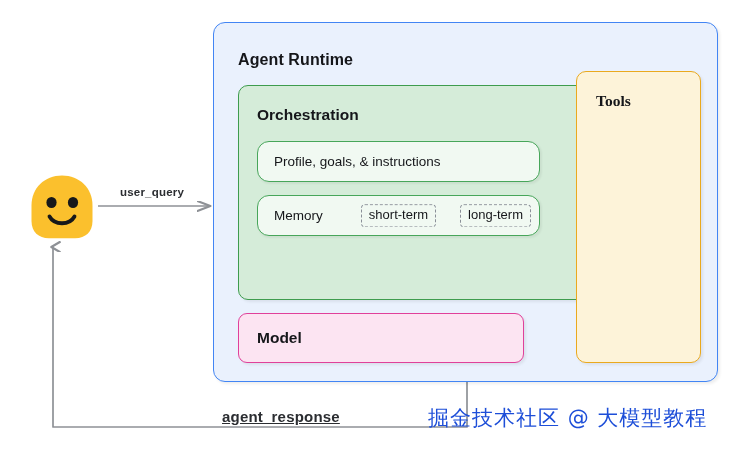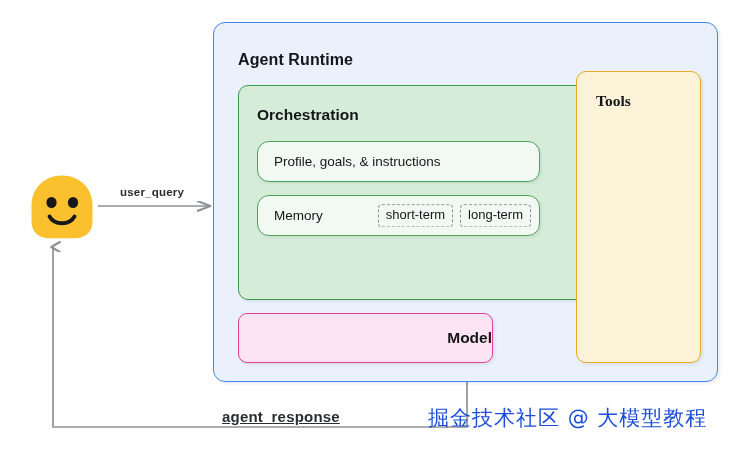--- a/index.html
+++ b/index.html
@@ -84,50 +84,49 @@
     font-weight: 500;
     color: #15161a;
     white-space: nowrap;
   }
   .memory-chips {
     position: absolute;
     right: 8px;
     top: 50%;
     transform: translateY(-50%);
     display: flex;
-    gap: 7px;
+    gap: 24px;
   }
   .memory-chip {
     border: 1.4px dashed #8a8f98;
     border-radius: 4px;
     padding: 3px 7px 4px 7px;
     font-size: 13px;
     font-weight: 500;
     color: #15161a;
     background: transparent;
     white-space: nowrap;
     line-height: 1.1;
   }
 
   
   #model-box {
     position: absolute;
     left: 24px;
     top: 290px;
-    width: 255px;
+    width: 286px;
     height: 50px;
     background: #fce4f2;
     border: 1.7px solid #e0409a;
     border-radius: 9px;
     box-sizing: border-box;
     display: flex;
     align-items: center;
     padding-left: 18px;
     box-shadow: 2px 2px 3px rgba(0,0,0,0.07);
-    justify-content: flex-end;
   }
   #model-label {
     font-size: 15.5px;
     font-weight: 600;
     color: #15161a;
   }
 
   
   #tools-box {
     position: absolute;

